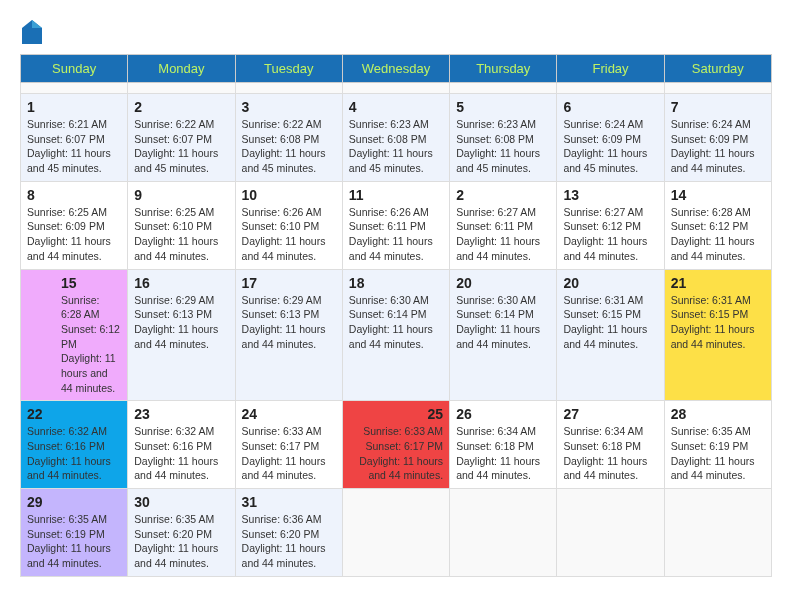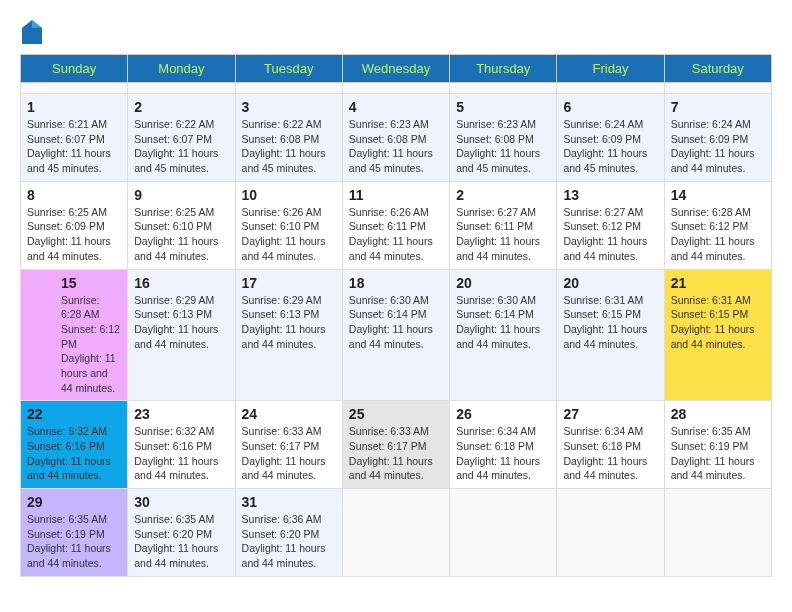--- a/index.html
+++ b/index.html
@@ -320,21 +320,21 @@
         </div>
       </td>
         <td style="background-color: rgb(255, 255, 255);">
         <span class="day-num">24</span>
         <div class="day-info">
           Sunrise: 6:33 AM<br>
           Sunset: 6:17 PM<br>
           Daylight: 11 hours and 44 minutes.
         </div>
       </td>
-        <td style="background-color: #e5e5e5;">
+        <td style="background-color: #ef4444; text-align: right;">
         <span class="day-num">25</span>
         <div class="day-info">
           Sunrise: 6:33 AM<br>
           Sunset: 6:17 PM<br>
           Daylight: 11 hours and 44 minutes.
         </div>
       </td>
         <td style="background-color: rgb(255, 255, 255);">
         <span class="day-num">26</span>
         <div class="day-info">

